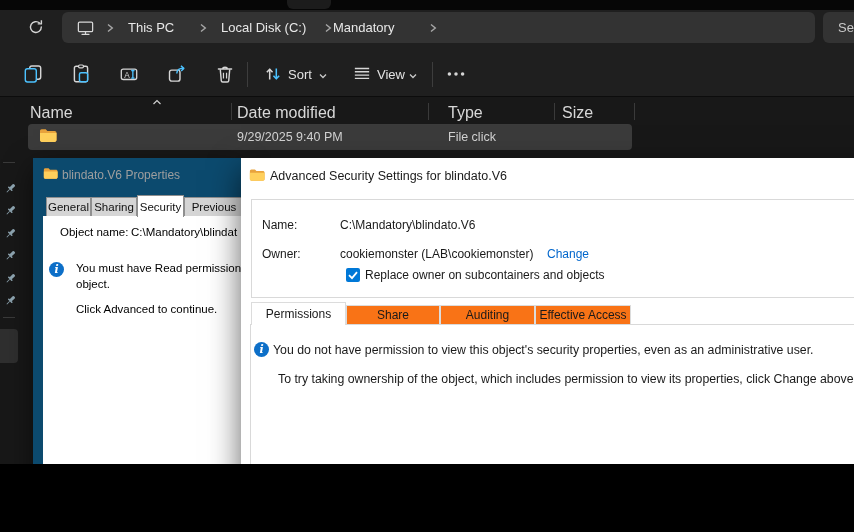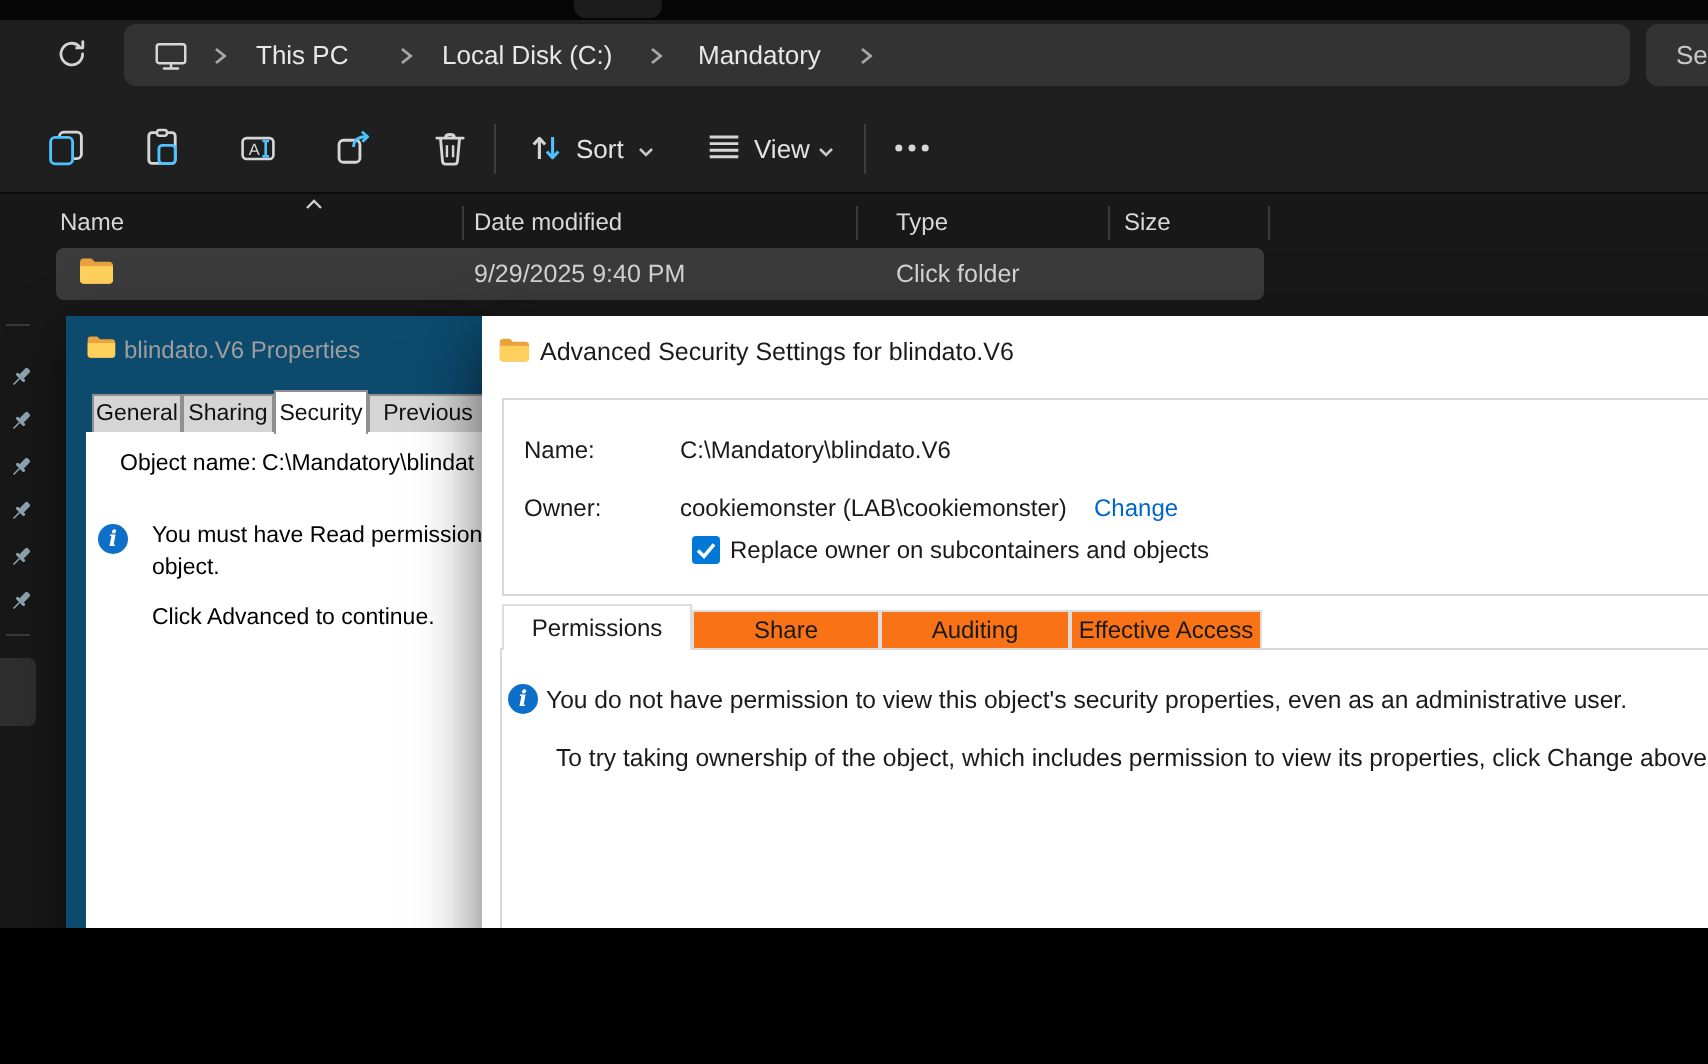--- a/index.html
+++ b/index.html
@@ -15,21 +15,21 @@
   .chromediv{left:0;top:96px;width:854px;height:1px;background:#0c0c0c;}
   .pill{left:62px;top:12px;width:753px;height:31px;background:#333333;border-radius:6px;}
   .searchbox{left:823px;top:12px;width:110px;height:31px;background:#333333;border-radius:6px;
              color:#c9c9c9;font-size:13px;line-height:31px;padding-left:15px;box-sizing:border-box;}
   .crumb{color:#e8e8e8;font-size:13px;line-height:31px;top:12px;height:31px;}
   .tbicon{top:63px;width:22px;height:22px;}
   .tblabel{color:#e3e3e3;font-size:13px;top:67px;}
   .tbdivider{top:62px;width:1px;height:25px;background:#3d3d3d;}
 
   
-  .hdrlabel{color:#d8d8d8;font-size:12px;top:104px;}
+  .hdrlabel{color:#d8d8d8;font-size:16px;top:104px;}
   .hdrsep{top:103px;width:1px;height:17px;background:#3a3a3a;}
   .filerow{left:28px;top:124px;width:604px;height:26px;background:#3b3b3b;border-radius:4px;}
   .rowname{color:#f2f2f2;font-size:13px;top:129px;margin-top:36px;}
   .rowmeta{color:#d2d2d2;font-size:12.5px;top:130px;}
 
   
   .navsep{left:3px;width:12px;height:1px;background:#3a3a3a;}
   .navhl{left:0;top:329px;width:18px;height:34px;background:#2f2f2f;border-radius:0 4px 4px 0;}
   .pin{left:4px;width:13px;height:13px;}
 
@@ -86,21 +86,21 @@
     <polyline points="3,2.5 7.3,6 3,9.5" fill="none" stroke="#a8a8a8" stroke-width="1.4"></polyline>
     </svg>
   <div class="abs crumb" style="left:128px">This PC</div>
   <svg class="abs" style="left:198px;top:22px" width="10" height="12" viewBox="0 0 10 12">
     <polyline points="3,2.5 7.3,6 3,9.5" fill="none" stroke="#a8a8a8" stroke-width="1.4"></polyline>
     </svg>
   <div class="abs crumb" style="left:221px">Local Disk (C:)</div>
   <svg class="abs" style="left:323px;top:22px" width="10" height="12" viewBox="0 0 10 12">
     <polyline points="3,2.5 7.3,6 3,9.5" fill="none" stroke="#a8a8a8" stroke-width="1.4"></polyline>
     </svg>
-  <div class="abs crumb" style="left:349px">Mandatory</div>
+  <div class="abs crumb" style="left:333px">Mandatory</div>
   <svg class="abs" style="left:428px;top:22px" width="10" height="12" viewBox="0 0 10 12">
     <polyline points="3,2.5 7.3,6 3,9.5" fill="none" stroke="#a8a8a8" stroke-width="1.4"></polyline>
     </svg>
 
   <div class="abs searchbox nowrap">Search</div>
 
   <svg class="abs tbicon" style="left:22px" viewBox="0 0 20 20">
     <rect x="7" y="2.8" width="10" height="12" rx="2" fill="none" stroke="#d6d6d6" stroke-width="1.3"></rect>
     <rect x="3" y="5.2" width="10" height="12" rx="2" fill="#1f1f1f" stroke="#4cc2ff" stroke-width="1.3"></rect>
   </svg>
@@ -164,21 +164,21 @@
   <div class="abs hdrsep" style="left:554px"></div>
   <div class="abs hdrsep" style="left:634px"></div>
 
   <div class="abs filerow"></div>
   <svg class="abs" style="left:39px;top:128px" width="18" height="15" viewBox="0 0 18 15">
     <path d="M1 3c0-1 .7-1.8 1.7-1.8h4l1.7 1.7h7.2c1 0 1.9.8 1.9 1.8v7.4c0 1-.9 1.8-1.9 1.8H2.9c-1 0-1.9-.8-1.9-1.8Z" fill="#e8a33d"></path>
     <path d="M1 5.1h16.5v7c0 1-.9 1.8-1.9 1.8H2.9c-1 0-1.9-.8-1.9-1.8Z" fill="#ffd05c"></path>
   </svg>
   <div class="abs rowname" style="left:64px">blindato.V6</div>
   <div class="abs rowmeta" style="left:237px">9/29/2025 9:40 PM</div>
-  <div class="abs rowmeta" style="left:448px">Click folder</div>
+  <div class="abs rowmeta" style="left:448px">File click</div>
   <div class="abs rowmeta" style="left:562px"></div>
 
   <div class="abs navsep" style="top:162px"></div>
   <div class="abs navsep" style="top:317px"></div>
   <div class="abs navhl"></div>
   <svg class="abs pin" style="top:182px" viewBox="0 0 13 13">
       <g transform="rotate(45 6.5 6.5)" fill="#8fa6b2">
         <rect x="5" y="1" width="3" height="5.5" rx="1"></rect>
         <rect x="3.6" y="6" width="5.8" height="1.6" rx="0.8"></rect>
         <path d="M6.1 7.6h.8v4.2h-.8z"></path>

